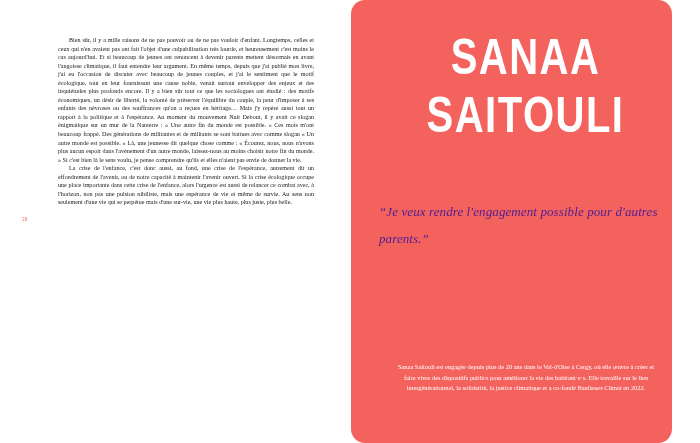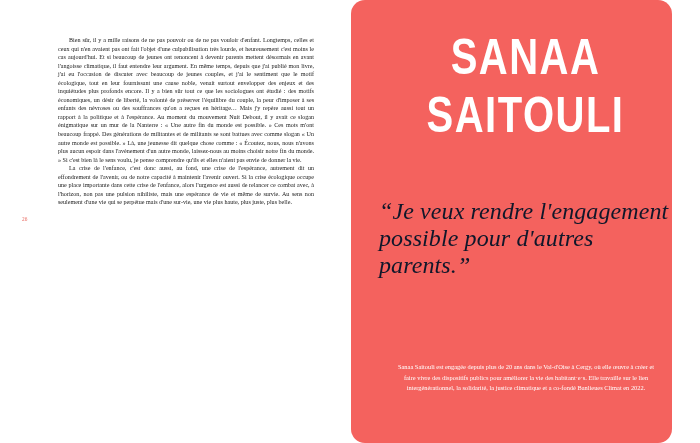--- a/index.html
+++ b/index.html
@@ -77,24 +77,24 @@
   }
   #name-block .line.second {
     margin-top: 12px;
   }
 
   #pull-quote {
     position: absolute;
     left: 28px;
     top: 198px;
     width: 300px;
-    color: #0f172a;
+    color: #4c1d95;
     font-family: "Liberation Serif", serif;
     font-style: italic;
-    font-size: 24px;
+    font-size: 13px;
     line-height: 27px;
     letter-spacing: 0.1px;
   }
 
   #bio {
     position: absolute;
     left: 41px;
     top: 362px;
     width: 268px;
     text-align: center;

